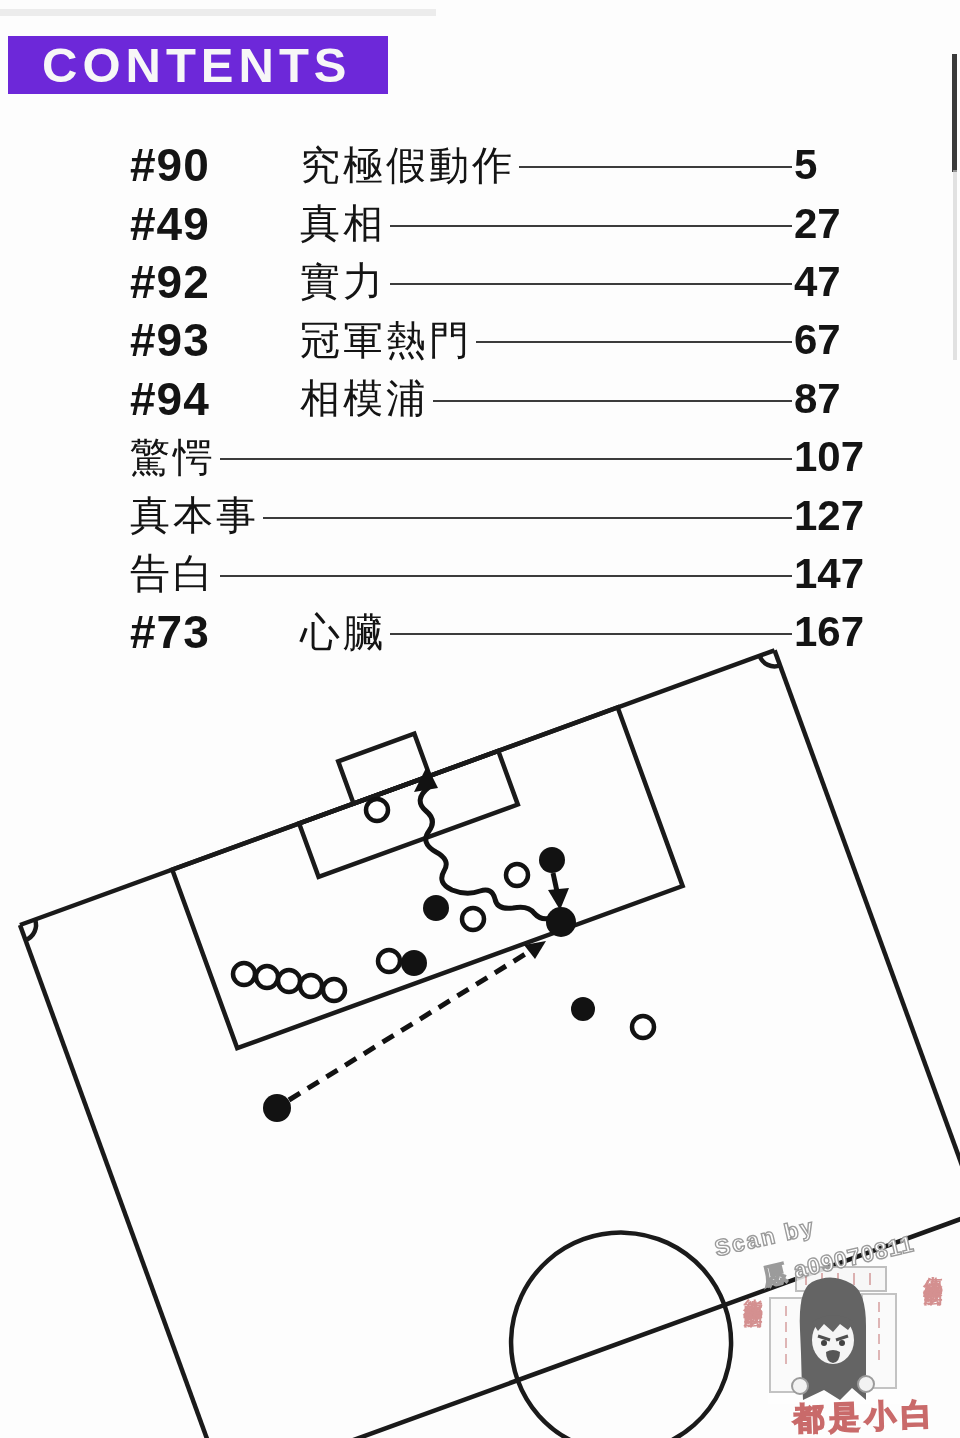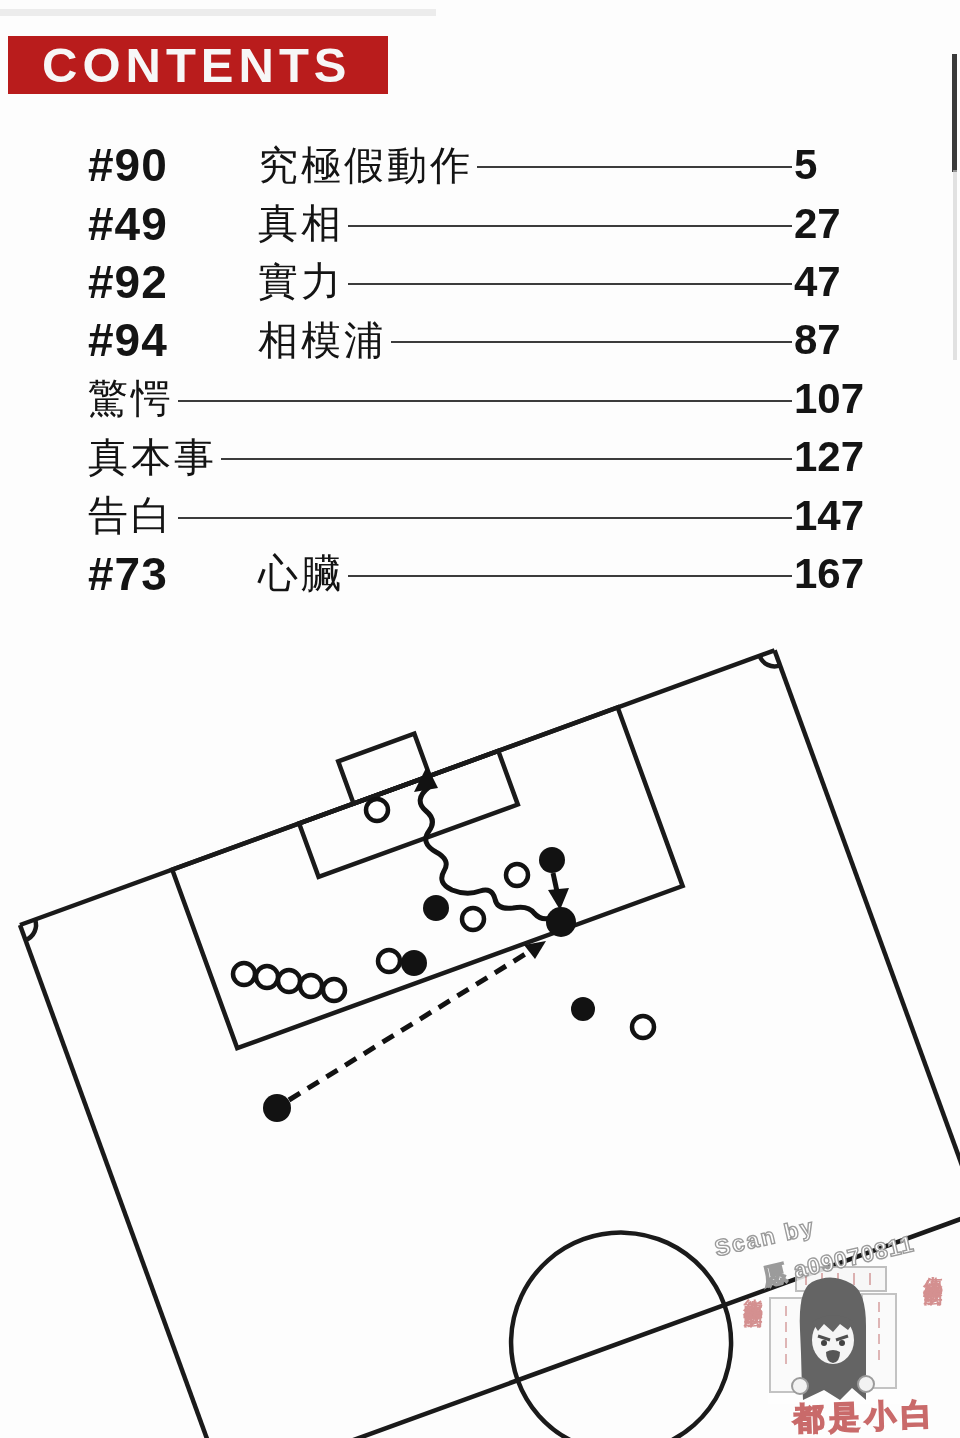--- a/index.html
+++ b/index.html
@@ -10,30 +10,30 @@
     color:#141414;
   }
   
   .top-smudge{position:absolute;left:0;top:9px;width:436px;height:7px;background:#e6e6e6;opacity:.75;}
   .edge-dark{position:absolute;left:952px;top:54px;width:5px;height:118px;background:#3a3a3a;}
   .edge-light{position:absolute;left:953px;top:170px;width:4px;height:190px;background:#cfcfcf;opacity:.6;}
 
   
   .contents-box{
     position:absolute;left:8px;top:36px;width:380px;height:58px;
-    background:#b91c1c;display:flex;align-items:center;
+    background:#6d28d9;display:flex;align-items:center;
   }
   .contents-box span{
     color:#f7f7f7;font-size:49px;font-weight:700;letter-spacing:5px;
     padding-left:34px;line-height:1;
   }
 
   
   .toc{position:absolute;left:88px;right:102px;top:136px;}
-  .toc-row{display:flex;align-items:center;height:58.4px;}
+  .toc-row{display:flex;align-items:center;height:58.4px;margin-left:42px;}
   .ch-num{width:170px;font-size:46px;font-weight:800;letter-spacing:1px;}
   .ch-title{font-size:40px;font-weight:400;letter-spacing:3px;white-space:nowrap;}
   .leader{flex:1;border-top:2.6px solid #3c3c3c;margin:0 2px 0 4px;transform:translateY(2px);}
   .ch-page{width:64px;font-size:42px;font-weight:800;text-align:left;}
 
   
   .field-svg{position:absolute;left:0;top:0;width:960px;height:1438px;}
   .pitchline{fill:none;stroke:#1a1a1a;stroke-width:4.5px;}
   .p-filled{fill:#121212;}
   .p-hollow{fill:#ffffff;stroke:#121212;stroke-width:4.5px;}
@@ -173,20 +173,26 @@
     <span class="leader"></span>
     <span class="ch-page">27</span>
   </div>
   <div class="toc-row">
     <span class="ch-num">#92</span>
     <span class="ch-title">實力</span>
     <span class="leader"></span>
     <span class="ch-page">47</span>
   </div>
   <div class="toc-row">
+    <span class="ch-num">#93</span>
+    <span class="ch-title">冠軍熱門</span>
+    <span class="leader"></span>
+    <span class="ch-page">67</span>
+  </div>
+  <div class="toc-row">
     <span class="ch-num">#94</span>
     <span class="ch-title">相模浦</span>
     <span class="leader"></span>
     <span class="ch-page">87</span>
   </div>
   <div class="toc-row">
     <span class="ch-title">驚愕</span>
     <span class="leader"></span>
     <span class="ch-page">107</span>
   </div>

